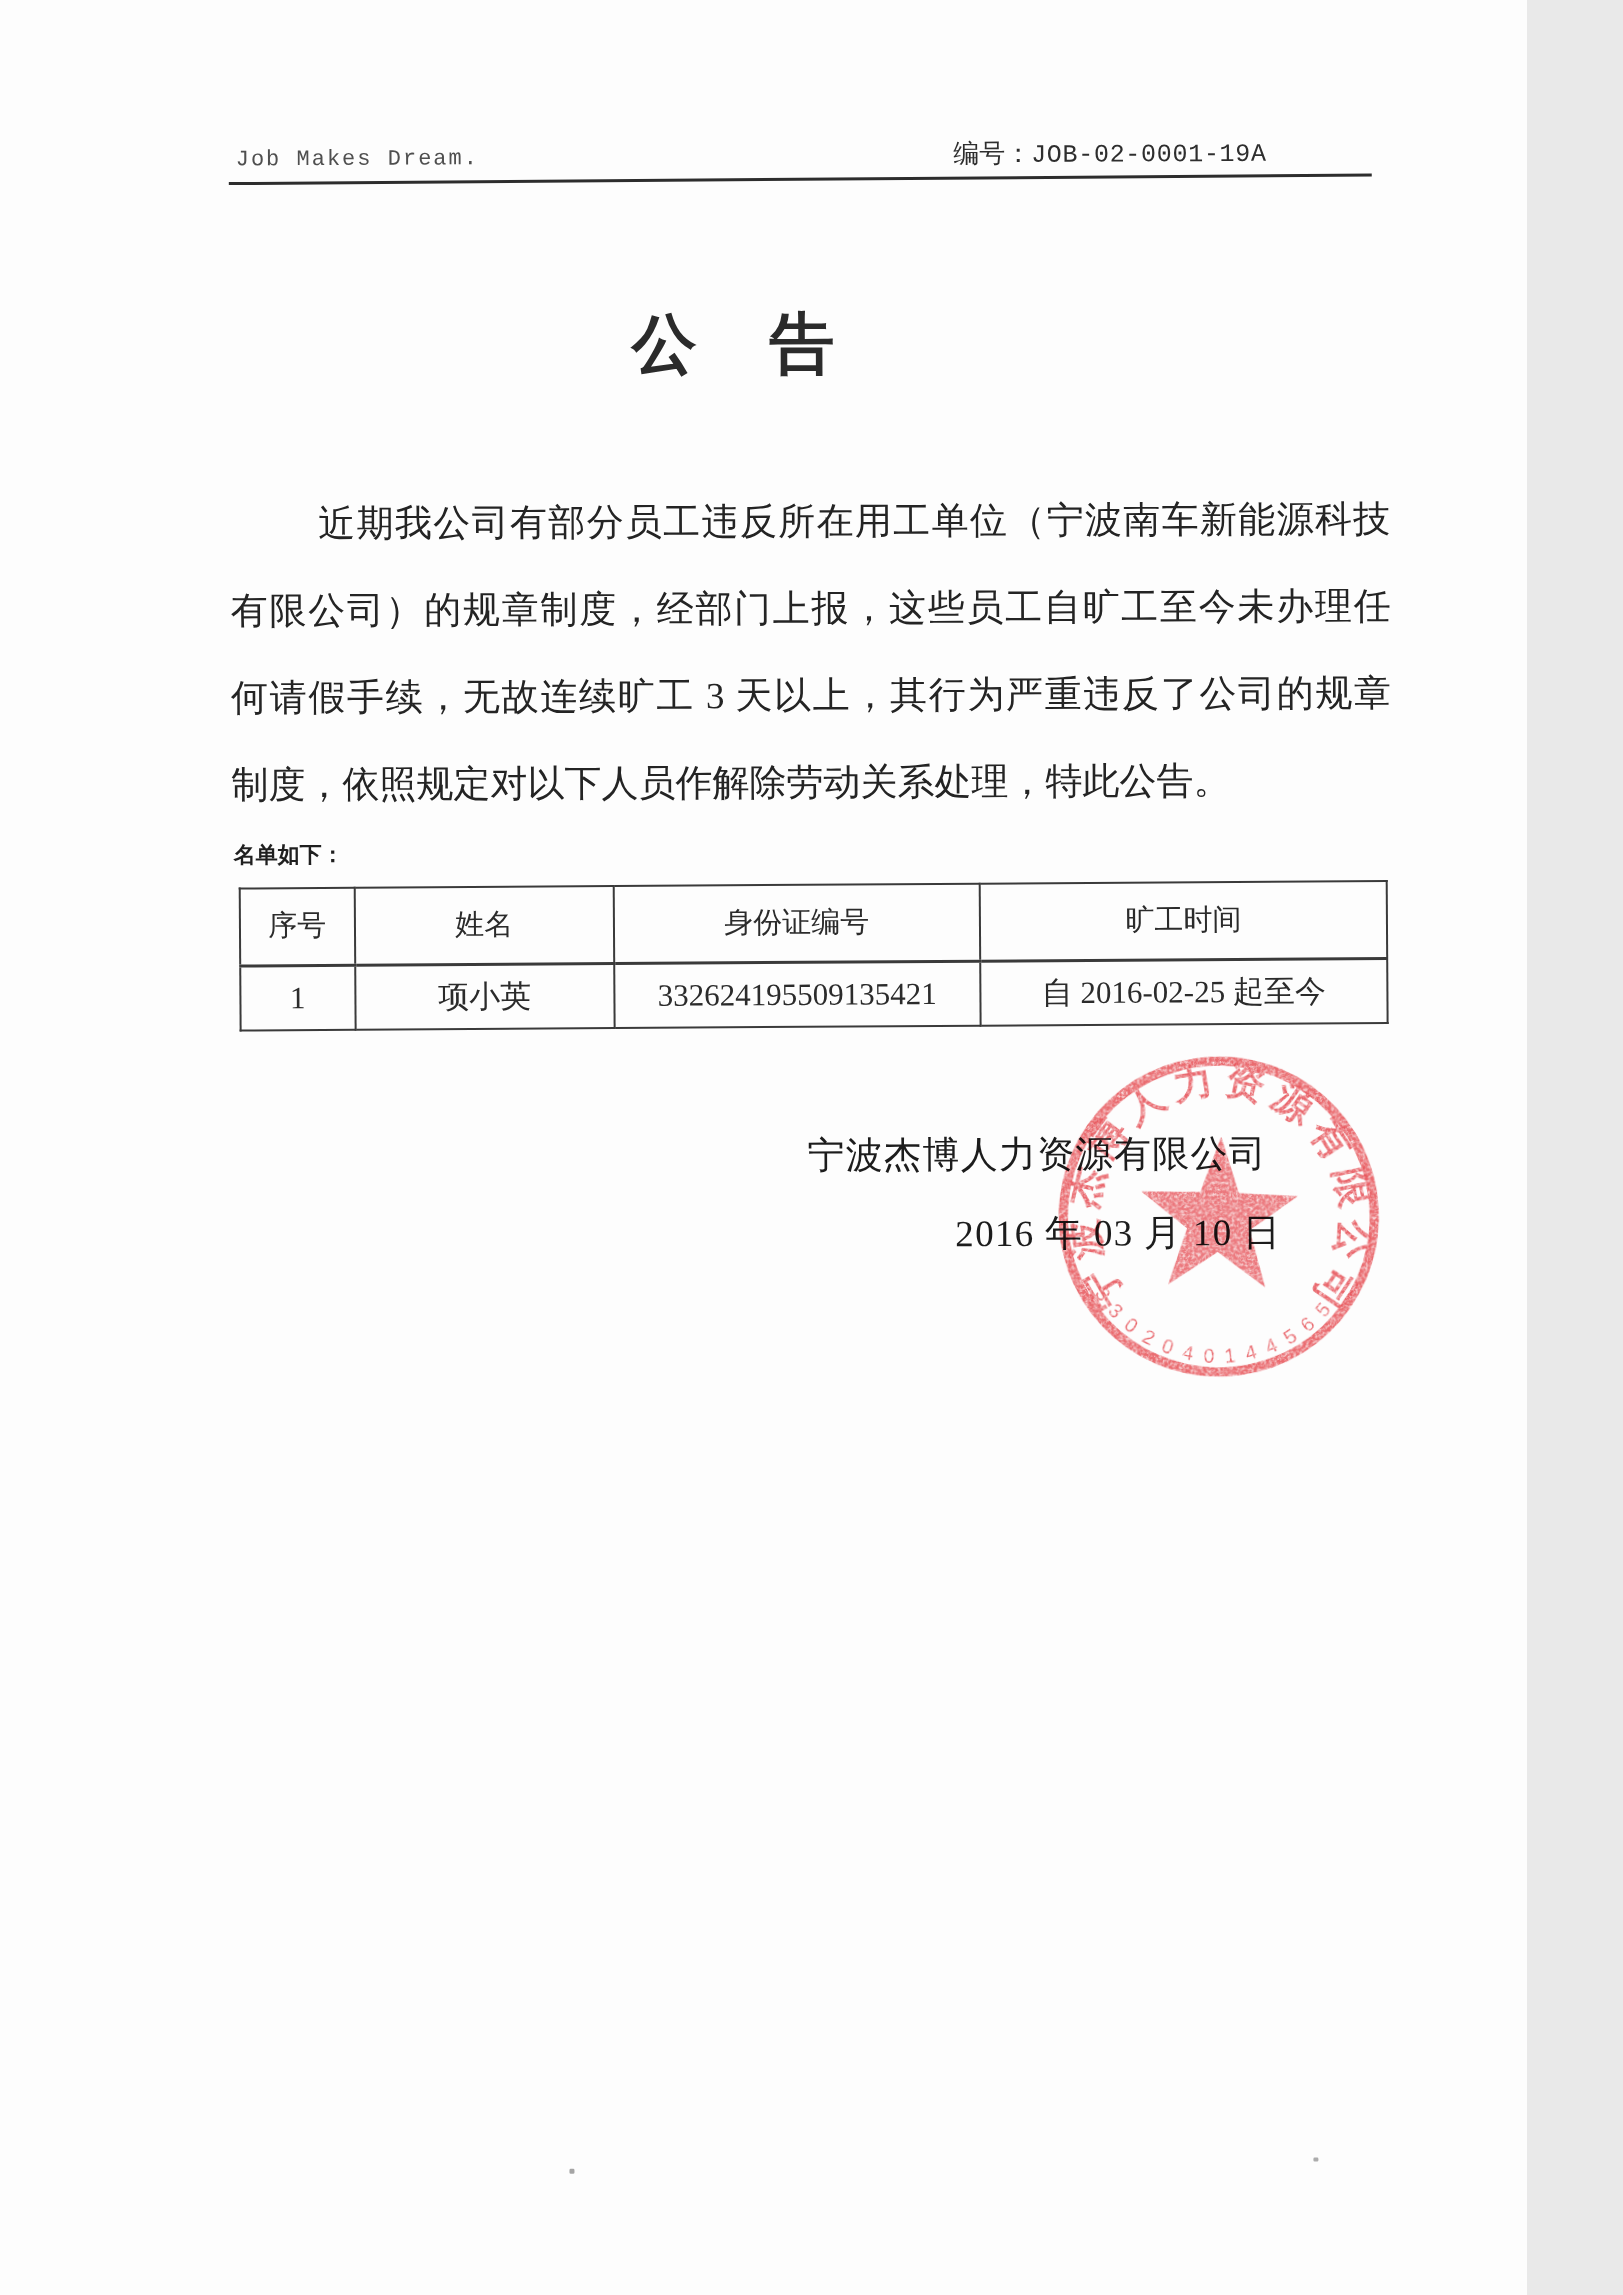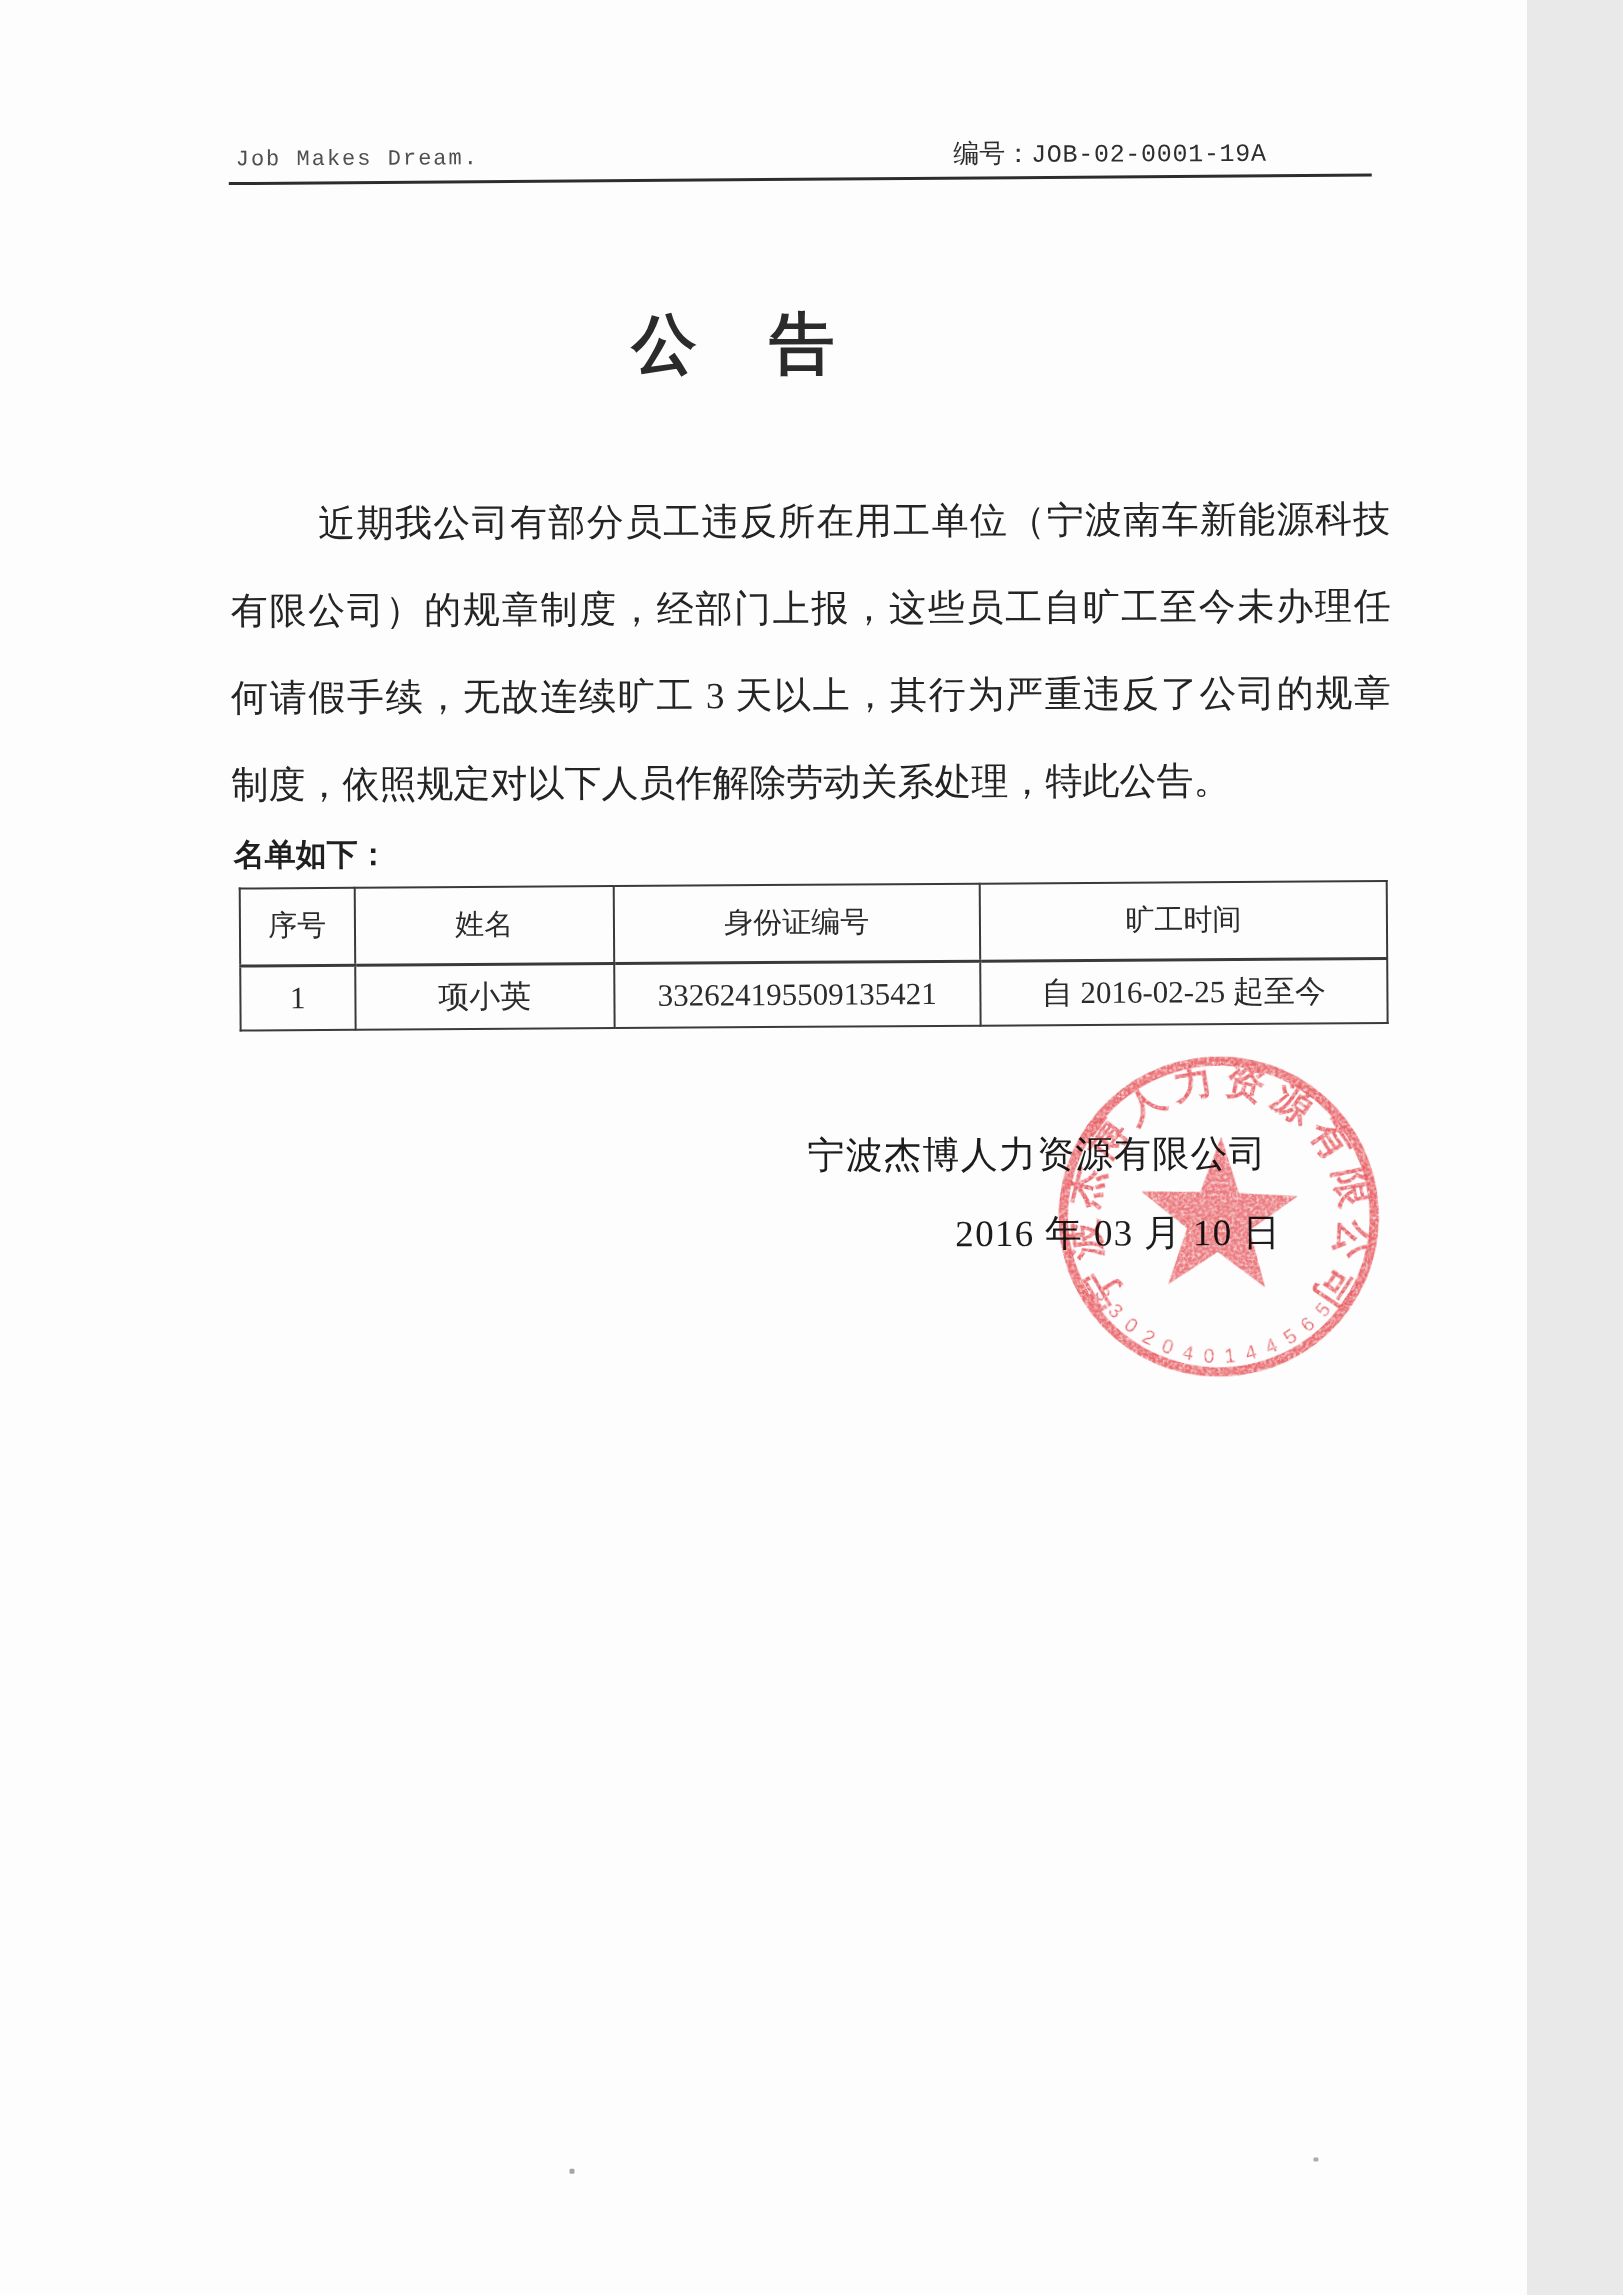--- a/index.html
+++ b/index.html
@@ -48,21 +48,21 @@
   }
   .bline{
     height:87px;line-height:87px;white-space:nowrap;
     text-align:justify;text-align-last:justify;
     text-justify:inter-ideograph;
   }
   .bline.indent{padding-left:88px;}
   .bline.last{text-align-last:left;}
   .list-label{
     position:absolute;left:234px;top:833px;
-    font-size:31px;font-weight:bold;color:#1f1f1f;line-height:39px;
+    font-size:22px;font-weight:bold;color:#1f1f1f;line-height:39px;
   }
   
   table.roster{
     position:absolute;left:239px;top:884px;width:1149px;
     border-collapse:collapse;table-layout:fixed;
     transform:rotate(-0.12deg);
   }
   table.roster td,table.roster th{
     border:2px solid #3a3a3a;
     text-align:center;vertical-align:middle;

